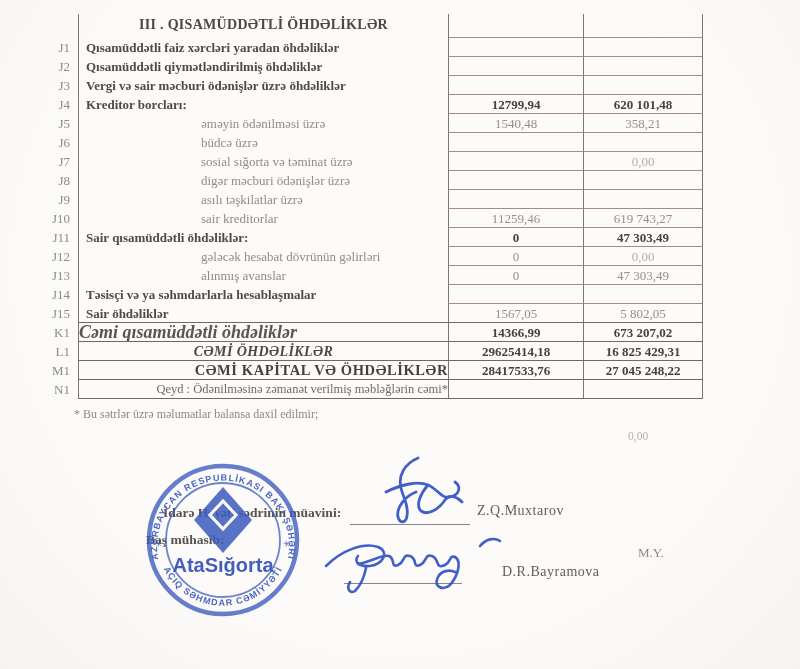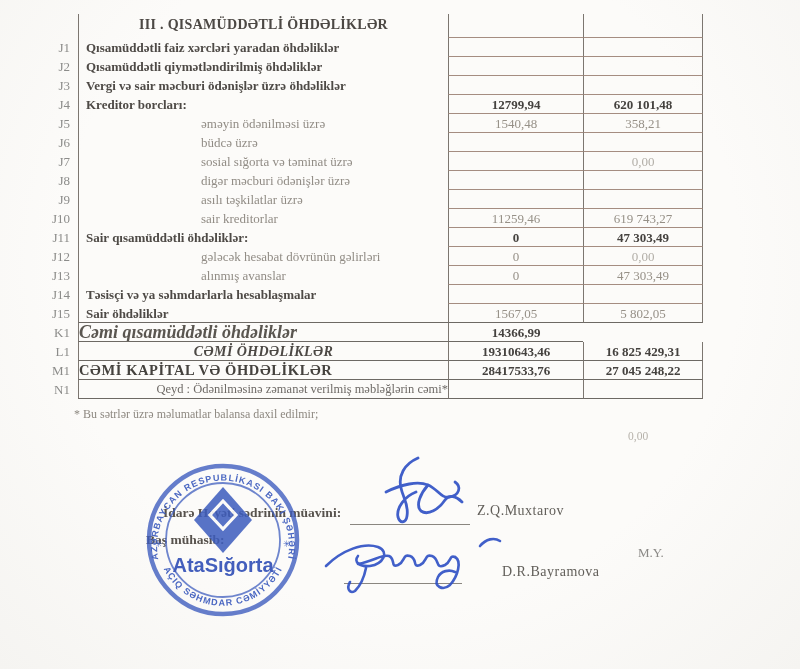--- a/index.html
+++ b/index.html
@@ -28,21 +28,21 @@
   .header-row .cell-label{border-bottom:none;text-align:center;font-size:14px;
            letter-spacing:.3px;color:#4c4844;padding-left:0;}
   .row.boxed .cell-label,.row.boxed .cell-v1,.row.boxed .cell-v2{
            border-bottom:1px solid #6d6964;}
   .kind-sub .cell-label{font-weight:normal;color:#918c85;padding-left:122px;}
   .kind-main .cell-label{font-weight:bold;color:#4e4a46;}
   .kind-total-italic .cell-label{font-style:italic;font-weight:bold;text-align:left;
            padding-left:0;font-size:18px;color:#5a5650;}
   .kind-total-italic-caps .cell-label{font-style:italic;font-weight:bold;text-align:center;
            padding-left:0;font-size:14px;color:#4c4844;letter-spacing:.4px;}
-  .kind-total-caps .cell-label{font-weight:bold;text-align:left;padding-left:0;
+  .kind-total-caps .cell-label{font-weight:bold;text-align:right;padding-left:0;
            font-size:14.5px;color:#45423e;letter-spacing:.6px;}
   .kind-note .cell-label{font-weight:normal;font-size:12.5px;color:#6e6a66;padding-left:4px;text-align:right;}
   .tone-strong{font-weight:bold;color:#45423f;}
   .tone-muted{color:#969087;}
   .tone-faint{color:#b2aea7;}
 
   
   .footnote{position:absolute;left:74px;top:407px;font-size:12px;color:#8d8880;}
   .stray{position:absolute;left:628px;top:430px;font-size:11.5px;color:#b6b2ab;}
 
@@ -166,25 +166,26 @@
         <div class="row kind-main boxed">
       <div class="cell cell-code">J15</div>
       <div class="cell cell-label">Sair öhdəliklər</div>
       <div class="cell cell-v1 tone-muted">1567,05</div>
       <div class="cell cell-v2 tone-muted">5 802,05</div>
     </div>
         <div class="row kind-total-italic boxed">
       <div class="cell cell-code">K1</div>
       <div class="cell cell-label">Cəmi qısamüddətli öhdəliklər</div>
       <div class="cell cell-v1 tone-strong">14366,99</div>
+      <div class="cell cell-v2 tone-strong">673 207,02</div>
     </div>
         <div class="row kind-total-italic-caps boxed">
       <div class="cell cell-code">L1</div>
       <div class="cell cell-label">CƏMİ ÖHDƏLİKLƏR</div>
-      <div class="cell cell-v1 tone-strong">19310643,46</div>
+      <div class="cell cell-v1 tone-strong">29625414,18</div>
       <div class="cell cell-v2 tone-strong">16 825 429,31</div>
     </div>
         <div class="row kind-total-caps boxed">
       <div class="cell cell-code">M1</div>
       <div class="cell cell-label">CƏMİ KAPİTAL VƏ ÖHDƏLİKLƏR</div>
       <div class="cell cell-v1 tone-strong">28417533,76</div>
       <div class="cell cell-v2 tone-strong">27 045 248,22</div>
     </div>
         <div class="row kind-note boxed">
       <div class="cell cell-code">N1</div>

